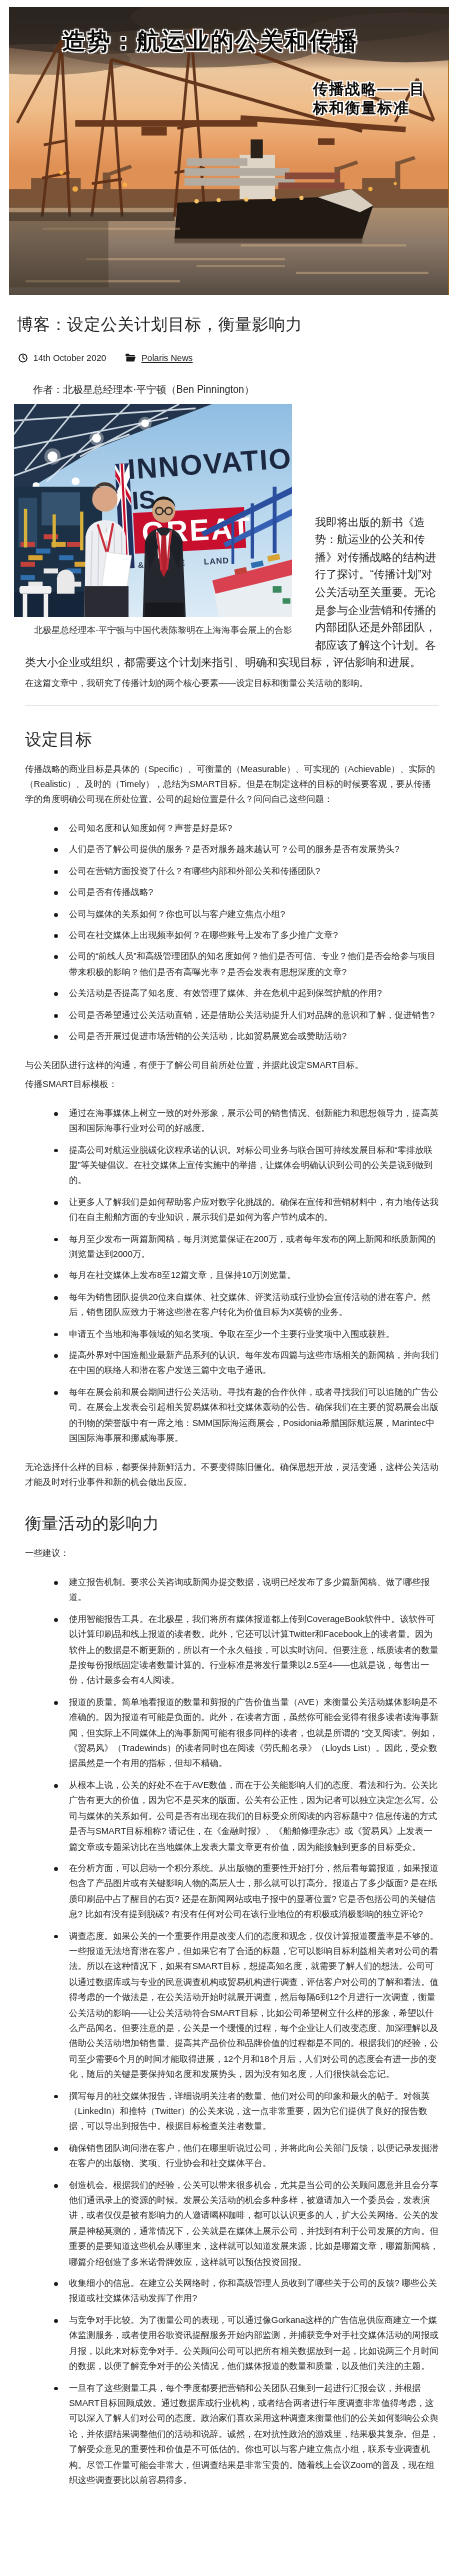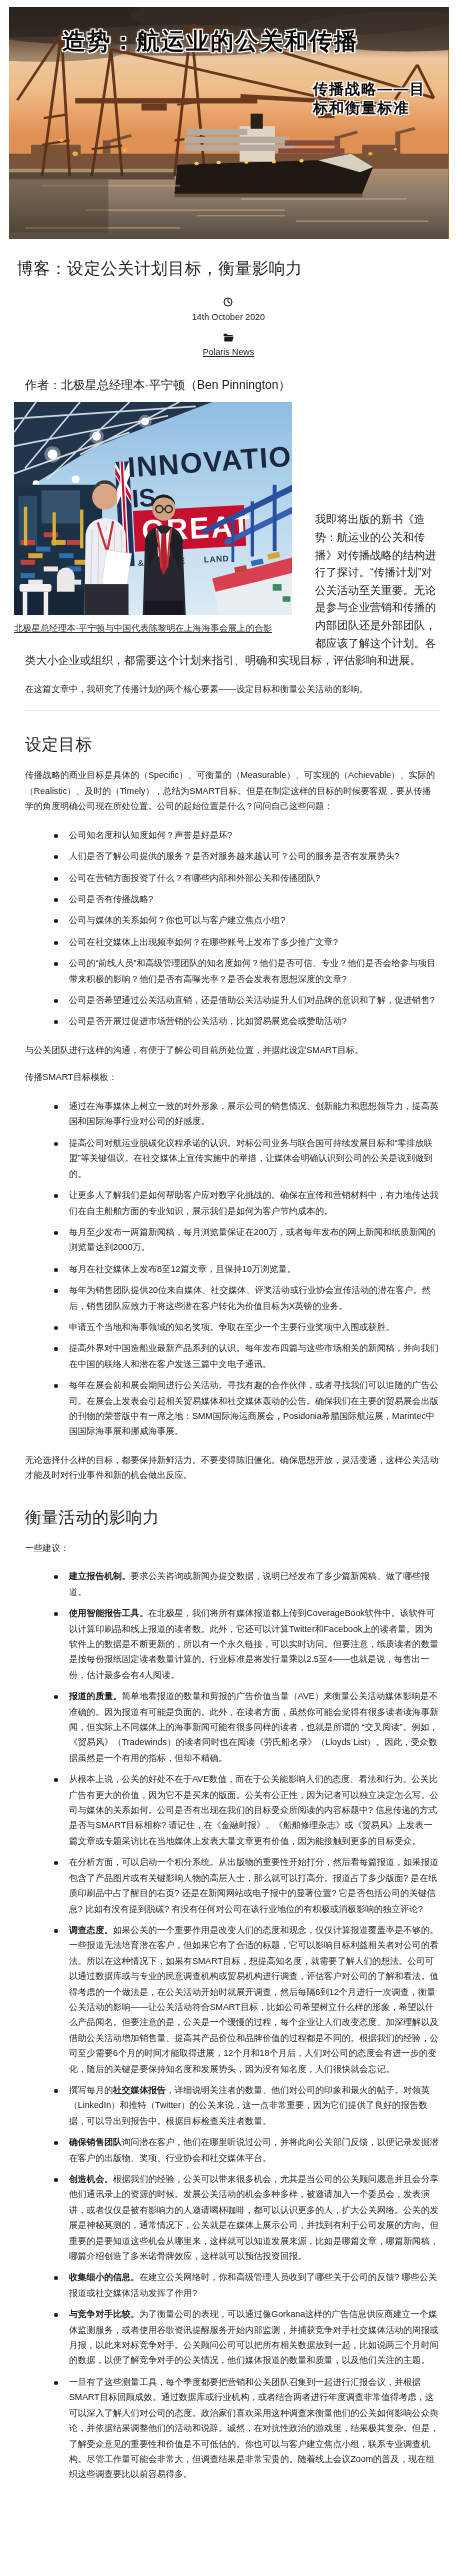--- a/index.html
+++ b/index.html
@@ -1,51 +1,51 @@
 <!DOCTYPE html>
 <html lang="zh" style="font-size:8.8px"><head>
 <meta charset="utf-8">
 <style>
   html,body{margin:0;padding:0;background:#ffffff;}
   body{font-family:"Liberation Sans","DejaVu Sans",sans-serif;color:#212121;}
   .page{width:458px;margin:0 auto;background:#fff;overflow:hidden;}
 
   
-  .hero{position:relative;margin:7.2px 9.4px 0 9.4px;height:232px;overflow:hidden;background:#a16207;}
+  .hero{position:relative;margin:7.2px 9.4px 0 9.4px;height:288px;overflow:hidden;background:#a16207;}
   .hero svg{display:block;width:100%;height:100%;}
   .hero-title{position:absolute;left:53px;top:19px;font-size:23px;font-weight:700;letter-spacing:1.7px;color:#0e0c0a;
     text-shadow:-1.1px -1.1px 0 #fff,1.1px -1.1px 0 #fff,-1.1px 1.1px 0 #fff,1.1px 1.1px 0 #fff,0 0 3.3px rgba(255,255,255,.8);}
   .hero-subtitle{position:absolute;right:23px;top:72px;font-size:15px;font-weight:700;letter-spacing:1.1px;color:#0e0c0a;line-height:19px;
     text-shadow:-1.1px -1.1px 0 #fff,1.1px -1.1px 0 #fff,-1.1px 1.1px 0 #fff,1.1px 1.1px 0 #fff,0 0 2.8px rgba(255,255,255,.8);}
 
   
   .content{padding:0 19px 19px 25px;}
   h1.post-title{margin:19px 0 0 -8.3px;font-size:16.5px;font-weight:400;color:#232323;letter-spacing:0.3px;}
-  .meta{margin:16.5px 0 0 -7.2px;display:flex;align-items:center;gap:5.5px;font-size:8.8px;color:#222;flex-direction:column;}
+  .meta{margin:16.5px 0 0 -7.2px;display:flex;align-items:center;gap:5.5px;font-size:8.8px;color:#222;}
   .meta .icon{display:inline-flex;vertical-align:middle;}
   .meta .sep{width:7.7px;}
   .meta a{color:#222;text-decoration:underline;cursor:pointer;}
-  p.author{margin:20px 0 0 0;font-size:12px;color:#222;}
+  p.author{margin:20px 0 0 8px;font-size:10px;color:#222;}
 
   
   figure.photo{float:left;width:278px;margin:7.7px 23px 5.5px -11px;}
   figure.photo .img{width:278px;height:213px;overflow:hidden;background:#bcd6ec;}
   figure.photo svg{display:block;width:100%;height:100%;}
-  figcaption{margin-top:7.7px;font-size:8.8px;color:#2e2e2e;text-align:left;text-decoration:underline;}
+  figcaption{margin-top:7.7px;font-size:8.8px;color:#2e2e2e;text-align:right;}
   p.lead{margin:0;padding-top:117px;font-size:11px;line-height:17.6px;color:#222;}
 
   
   p.body,li{font-size:8.8px;line-height:15.4px;color:#222;}
-  p.body{margin:12px 0;clear:both;}
+  p.body{margin:4px 0;clear:both;}
   hr.rule{border:none;border-top:0.6px solid #e7e7e7;margin:13.2px 0 0 0;clear:both;}
   h2.section{margin:23px 0 11px 0;font-size:16.5px;font-weight:500;color:#232323;letter-spacing:0.3px;}
   ul.dots{list-style:none;margin:13.2px 0;padding:0 0 0 44px;}
   ul.dots li{position:relative;margin:0 0 6px 0;}
   ul.dots li::before{content:"";position:absolute;left:-15.4px;top:6px;width:3.9px;height:3.9px;border-radius:50%;background:#141414;}
-  li b{font-weight:700;}
+  li b{font-weight:400;}
 </style>
 </head>
 <body>
 
 <div class="page">
 
   <div class="hero">
     <svg viewBox="0 0 796 522" preserveAspectRatio="none" aria-hidden="true">
       <defs>
         <linearGradient id="sky" x1="0" y1="0" x2="0" y2="1">
@@ -335,20 +335,21 @@
     <p class="body">传播战略的商业目标是具体的（Specific）、可衡量的（Measurable）、可实现的（Achievable）、实际的（Realistic）、及时的（Timely），总结为SMART目标。但是在制定这样的目标的时候要客观，要从传播学的角度明确公司现在所处位置。公司的起始位置是什么？问问自己这些问题：</p>
 
     <ul class="dots">
         <li>公司知名度和认知度如何？声誉是好是坏?</li>
         <li>人们是否了解公司提供的服务？是否对服务越来越认可？公司的服务是否有发展势头?</li>
         <li>公司在营销方面投资了什么？有哪些内部和外部公关和传播团队?</li>
         <li>公司是否有传播战略?</li>
         <li>公司与媒体的关系如何？你也可以与客户建立焦点小组?</li>
         <li>公司在社交媒体上出现频率如何？在哪些账号上发布了多少推广文章?</li>
         <li>公司的“前线人员”和高级管理团队的知名度如何？他们是否可信、专业？他们是否会给参与项目带来积极的影响？他们是否有高曝光率？是否会发表有思想深度的文章?</li>
+        <li>公关活动是否提高了知名度、有效管理了媒体、并在危机中起到保驾护航的作用?</li>
         <li>公司是否希望通过公关活动直销，还是借助公关活动提升人们对品牌的意识和了解，促进销售?</li>
         <li>公司是否开展过促进市场营销的公关活动，比如贸易展览会或赞助活动?</li>
       </ul>
 
     <p class="body">与公关团队进行这样的沟通，有便于了解公司目前所处位置，并据此设定SMART目标。</p>
 
     <p class="body">传播SMART目标模板：</p>
 
     <ul class="dots">
         <li>通过在海事媒体上树立一致的对外形象，展示公司的销售情况、创新能力和思想领导力，提高英国和国际海事行业对公司的好感度。</li>

